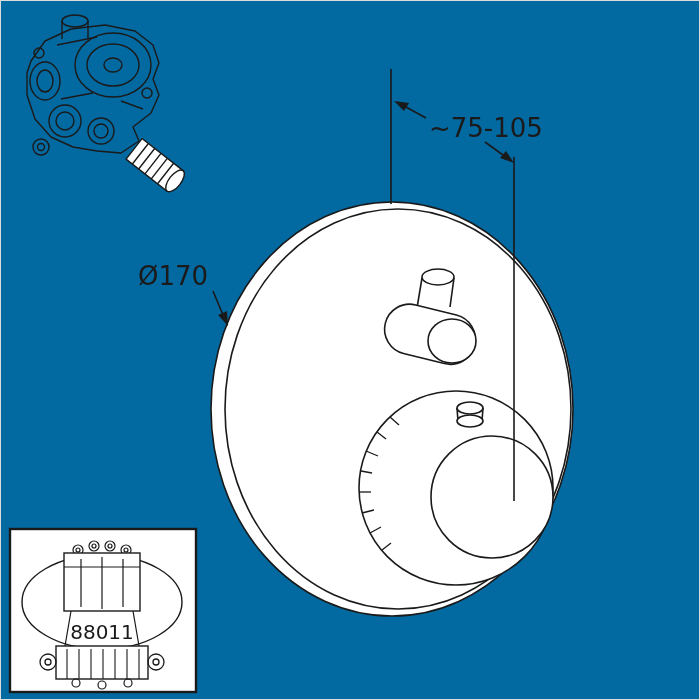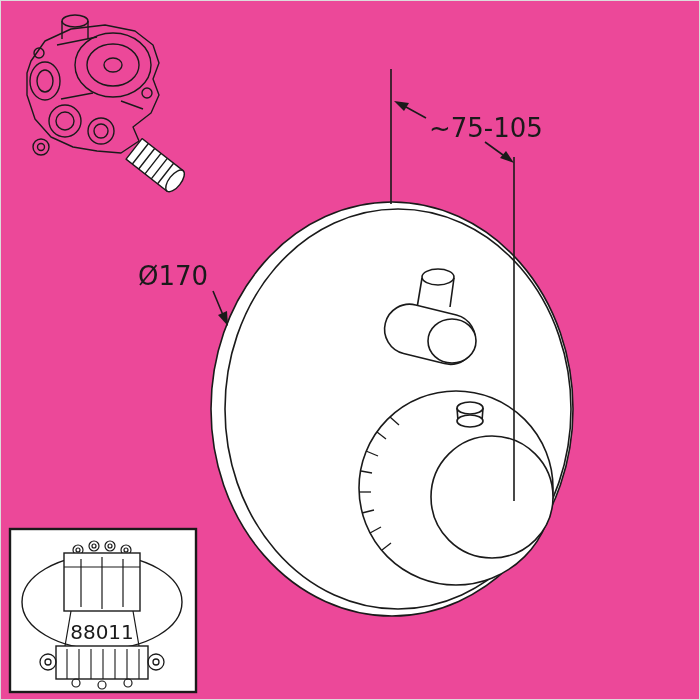--- a/index.html
+++ b/index.html
@@ -1,17 +1,17 @@
 <!DOCTYPE html>
 <html><head>
 <meta charset="utf-8">
 <style>
   html,body{margin:0;padding:0;background:#fff;}
   .canvas{
-    position:relative;width:700px;height:700px;background:#ec4899;
+    position:relative;width:700px;height:700px;background:#0369a1;
     border:1px solid #dcdcdc;box-sizing:border-box;
     font-family:"DejaVu Sans", sans-serif;overflow:hidden;
   }
   .canvas svg{position:absolute;left:0;top:0;}
   text{fill:#1a1a1a;font-family:"DejaVu Sans", sans-serif;}
   .dim-label{font-size:26px;}
   .part-label{font-size:20px;}
 </style>
 </head>
 <body>

